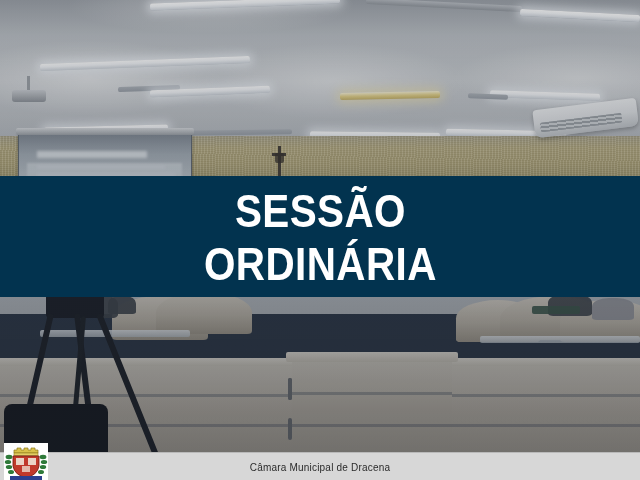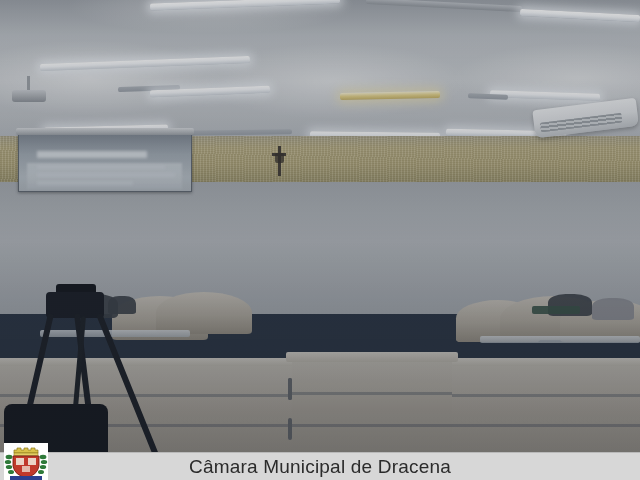--- a/index.html
+++ b/index.html
@@ -317,21 +317,21 @@
     height: 28px;
     background: #d7d7d7;
     border-top: 1px solid #b9b9b9;
     display: flex;
     align-items: center;
   }
   .footer-title {
     position: absolute;
     left: 0; right: 0;
     text-align: center;
-    font-size: 19px;
+    font-size: 10px;
     color: #2b2b2b;
     letter-spacing: .2px;
   }
   .brasao {
     position: absolute;
     left: 4px;
     top: 443px;
     width: 44px;
     height: 37px;
     background: #ffffff;
@@ -431,20 +431,24 @@
       <div class="leg" style="left:36px; top:22px; height:178px; transform:rotate(13deg);"></div>
       <div class="leg" style="left:62px; top:22px; height:186px; transform:rotate(-7deg);"></div>
       <div class="leg" style="left:84px; top:22px; height:180px; transform:rotate(-22deg);"></div>
       <div class="cable"></div>
     </div>
     <div class="chairback"></div>
 
     <div class="grade"></div>
   </div>
 
+  <div class="banner">
+    <div class="banner-line">SESSÃO</div>
+    <div class="banner-line">ORDINÁRIA</div>
+  </div>
 
   <div class="footer">
     <div class="footer-title">Câmara Municipal de Dracena</div>
   </div>
 
   <div class="brasao">
     <svg width="44" height="37" viewBox="0 0 44 37" xmlns="http://www.w3.org/2000/svg">
 
       <g fill="#2f7a3a">
         <ellipse cx="5" cy="14" rx="3.4" ry="2.2"></ellipse>

